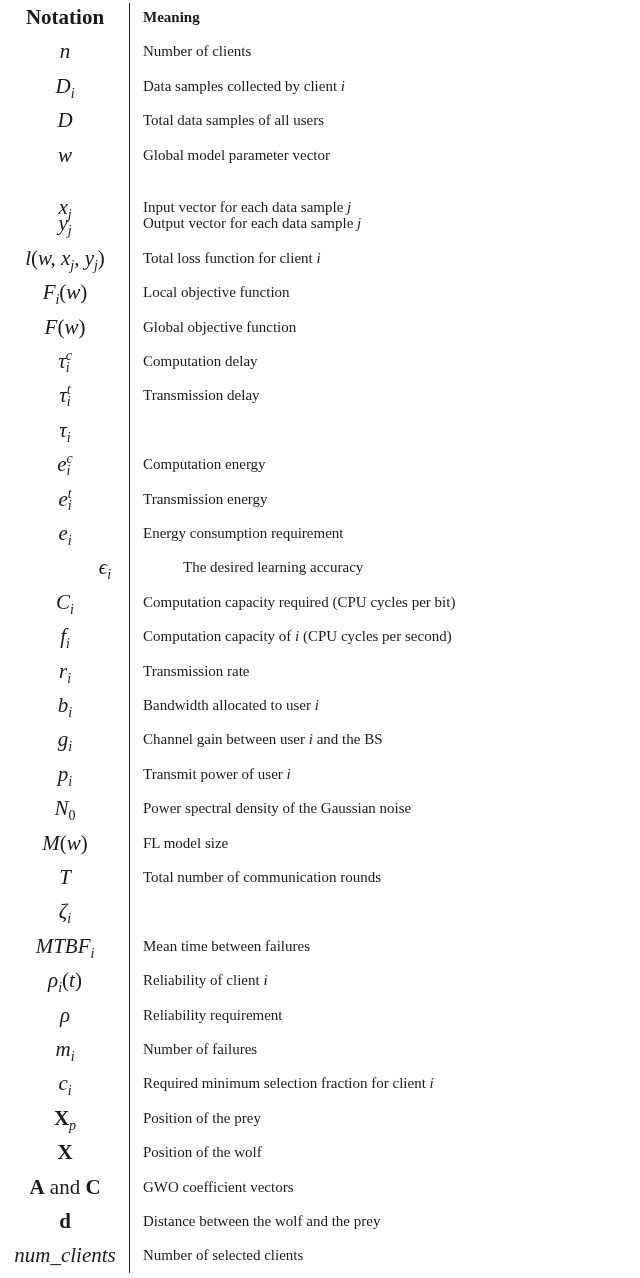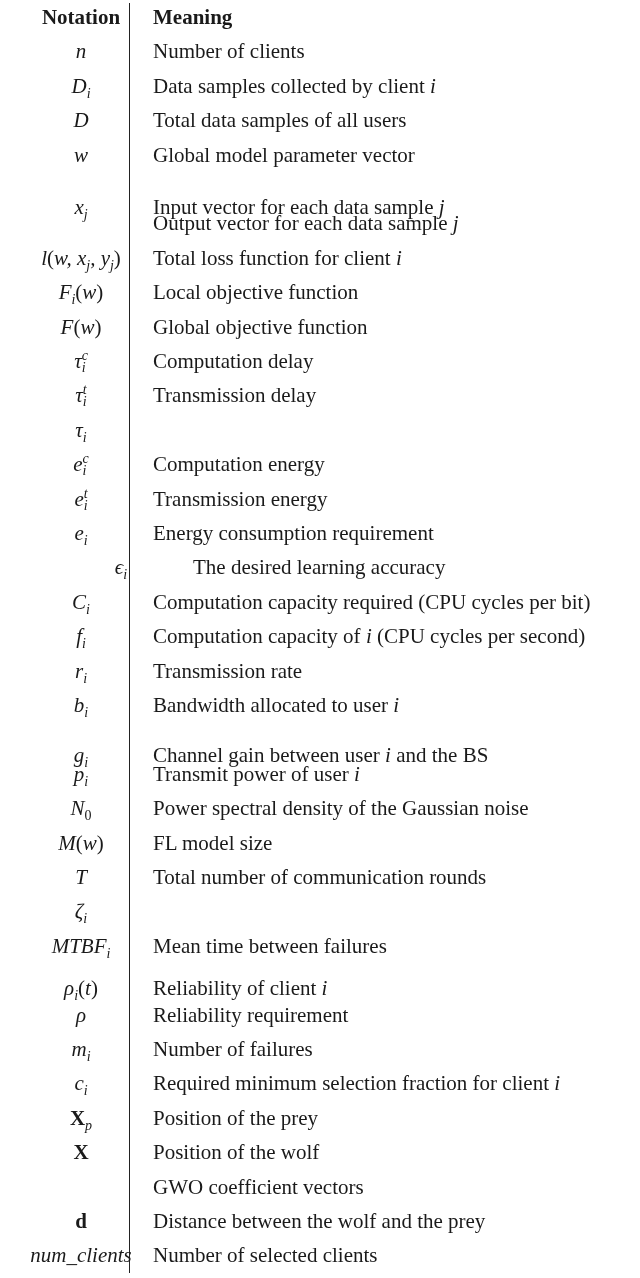--- a/index.html
+++ b/index.html
@@ -1,22 +1,22 @@
 <!DOCTYPE html>
 <html><head>
 <meta charset="utf-8">
 <style>
   html, body { margin: 0; padding: 0; background: #ffffff; }
   body { width: 640px; height: 1278px; overflow: hidden; position: relative;
          font-family: "Liberation Serif", "DejaVu Serif", serif; color: #1a1a1a; }
   .table { position: absolute; left: 0; top: 0; width: 640px; }
   .row { position: absolute; left: 0; width: 640px; height: 34px; }
-  .nota { position: absolute; left: 16px; width: 130px; text-align: center;
+  .nota { position: absolute; left: 0; width: 130px; text-align: center;
           font-size: 21px; line-height: 34px; font-style: italic; white-space: nowrap; }
-  .mean { position: absolute; left: 153px; font-size: 21px; line-height: 34px; white-space: nowrap; }
+  .mean { position: absolute; left: 143px; font-size: 15px; line-height: 34px; white-space: nowrap; }
   .hdr .nota, .hdr .mean { font-weight: bold; font-style: normal; }
   .divider { position: absolute; left: 129px; top: 3px; width: 1.3px; height: 1270px; background: #222; }
   sub, sup { font-size: 14px; line-height: 0; }
   .up { font-style: normal; }
   .bold { font-weight: bold; font-style: normal; }
 </style>
 </head>
 <body>
 
 <div class="table">
@@ -40,20 +40,21 @@
       </div>
       <div class="row" style="top: 137.6px;">
         <div class="nota">w</div>
         <div class="mean">Global model parameter vector</div>
       </div>
       <div class="row" style="top: 172px; margin-top: 18px;">
         <div class="nota">x<sub>j</sub></div>
         <div class="mean">Input vector for each data sample <i>j</i></div>
       </div>
       <div class="row" style="top: 206.4px;">
+        <div class="nota">y<sub>j</sub></div>
         <div class="mean">Output vector for each data sample <i>j</i></div>
       </div>
       <div class="row" style="top: 240.8px;">
         <div class="nota">l<span class="up">(</span>w, x<sub>j</sub>, y<sub>j</sub><span class="up">)</span></div>
         <div class="mean">Total loss function for client <i>i</i></div>
       </div>
       <div class="row" style="top: 275.2px;">
         <div class="nota">F<sub>i</sub><span class="up">(</span>w<span class="up">)</span></div>
         <div class="mean">Local objective function</div>
       </div>
@@ -97,21 +98,21 @@
         <div class="mean">Computation capacity of <i>i</i> (CPU cycles per second)</div>
       </div>
       <div class="row" style="top: 653.6px;">
         <div class="nota">r<sub>i</sub></div>
         <div class="mean">Transmission rate</div>
       </div>
       <div class="row" style="top: 688px;">
         <div class="nota">b<sub>i</sub></div>
         <div class="mean">Bandwidth allocated to user <i>i</i></div>
       </div>
-      <div class="row" style="top: 722.4px; margin-top: 16px;">
+      <div class="row" style="top: 722.4px;">
         <div class="nota">g<sub>i</sub></div>
         <div class="mean">Channel gain between user <i>i</i> and the BS</div>
       </div>
       <div class="row" style="top: 756.8px;">
         <div class="nota">p<sub>i</sub></div>
         <div class="mean">Transmit power of user <i>i</i></div>
       </div>
       <div class="row" style="top: 791.2px;">
         <div class="nota">N<sub class="up">0</sub></div>
         <div class="mean">Power spectral density of the Gaussian noise</div>
@@ -124,21 +125,21 @@
         <div class="nota">T</div>
         <div class="mean">Total number of communication rounds</div>
       </div>
       <div class="row" style="top: 894.4px;">
         <div class="nota">ζ<sub>i</sub></div>
       </div>
       <div class="row" style="top: 928.8px;">
         <div class="nota">MTBF<sub>i</sub></div>
         <div class="mean">Mean time between failures</div>
       </div>
-      <div class="row" style="top: 963.2px; margin-top: 8px;">
+      <div class="row" style="top: 963.2px;">
         <div class="nota">ρ<sub>i</sub><span class="up">(</span>t<span class="up">)</span></div>
         <div class="mean">Reliability of client <i>i</i></div>
       </div>
       <div class="row" style="top: 997.6px;">
         <div class="nota">ρ</div>
         <div class="mean">Reliability requirement</div>
       </div>
       <div class="row" style="top: 1032px;">
         <div class="nota">m<sub>i</sub></div>
         <div class="mean">Number of failures</div>
@@ -149,20 +150,21 @@
       </div>
       <div class="row" style="top: 1100.8px; padding-left: 48px;">
         <div class="nota"><span class="bold">X</span><sub>p</sub></div>
         <div class="mean">Position of the prey</div>
       </div>
       <div class="row" style="top: 1135.2px;">
         <div class="nota"><span class="bold">X</span></div>
         <div class="mean">Position of the wolf</div>
       </div>
       <div class="row" style="top: 1169.6px;">
+        <div class="nota"><span class="bold">A</span><span class="up"> and </span><span class="bold">C</span></div>
         <div class="mean">GWO coefficient vectors</div>
       </div>
       <div class="row" style="top: 1204px;">
         <div class="nota"><span class="bold">d</span></div>
         <div class="mean">Distance between the wolf and the prey</div>
       </div>
       <div class="row" style="top: 1238.4px;">
         <div class="nota">num_clients</div>
         <div class="mean">Number of selected clients</div>
       </div>

